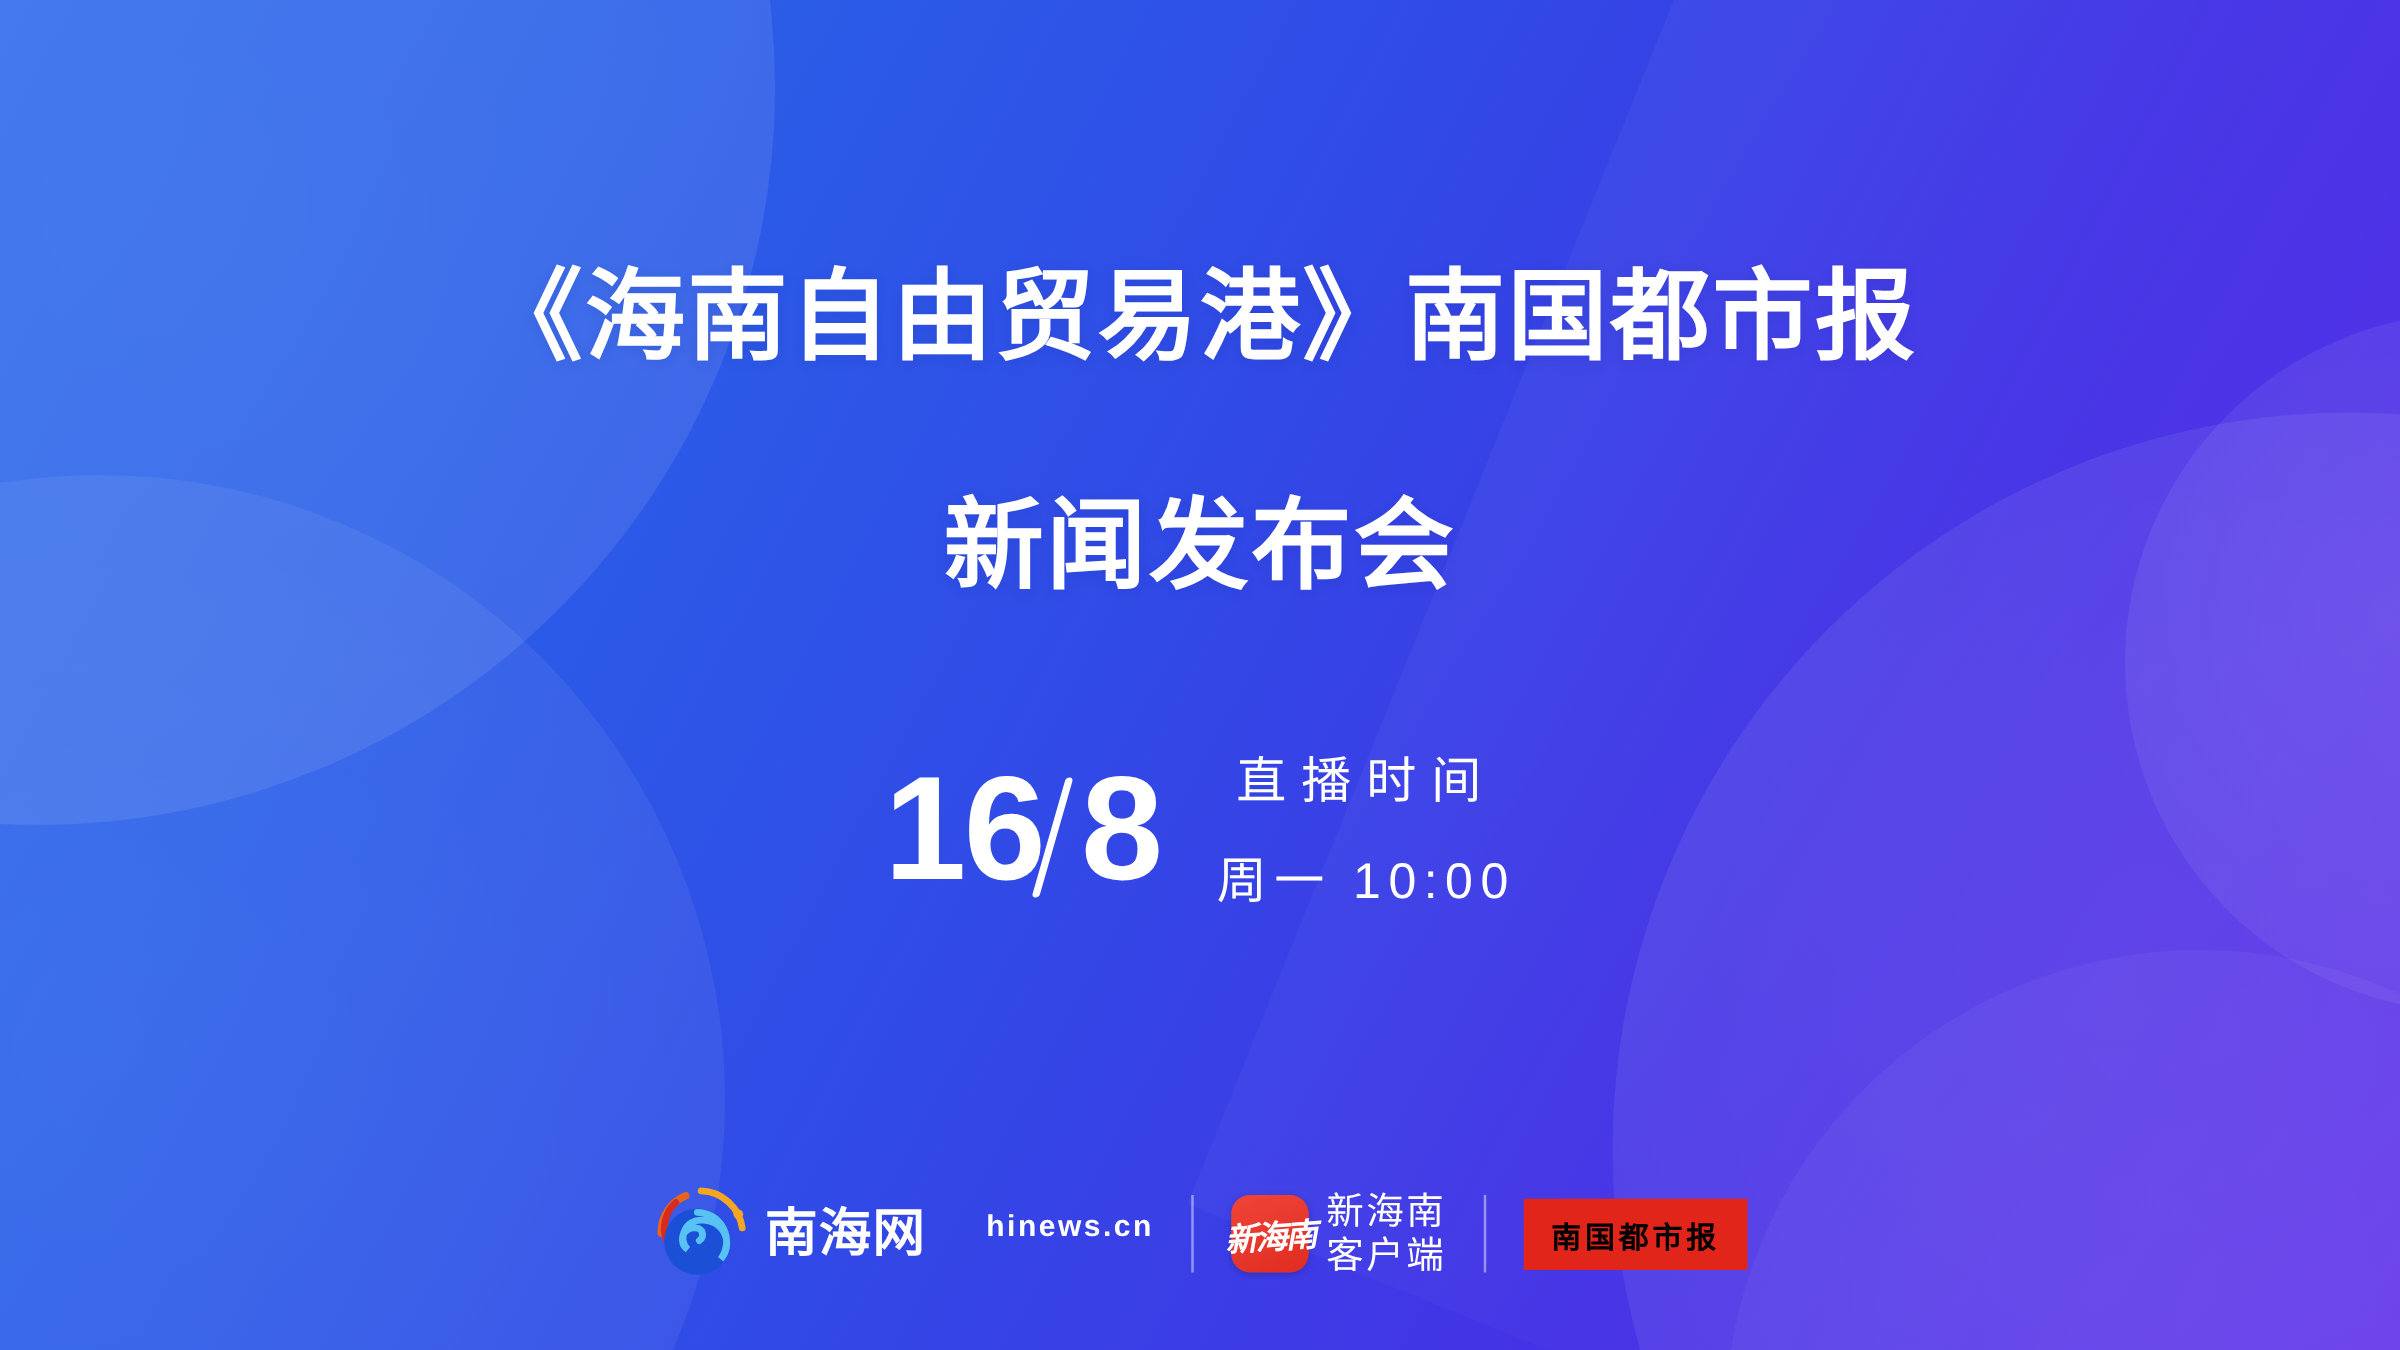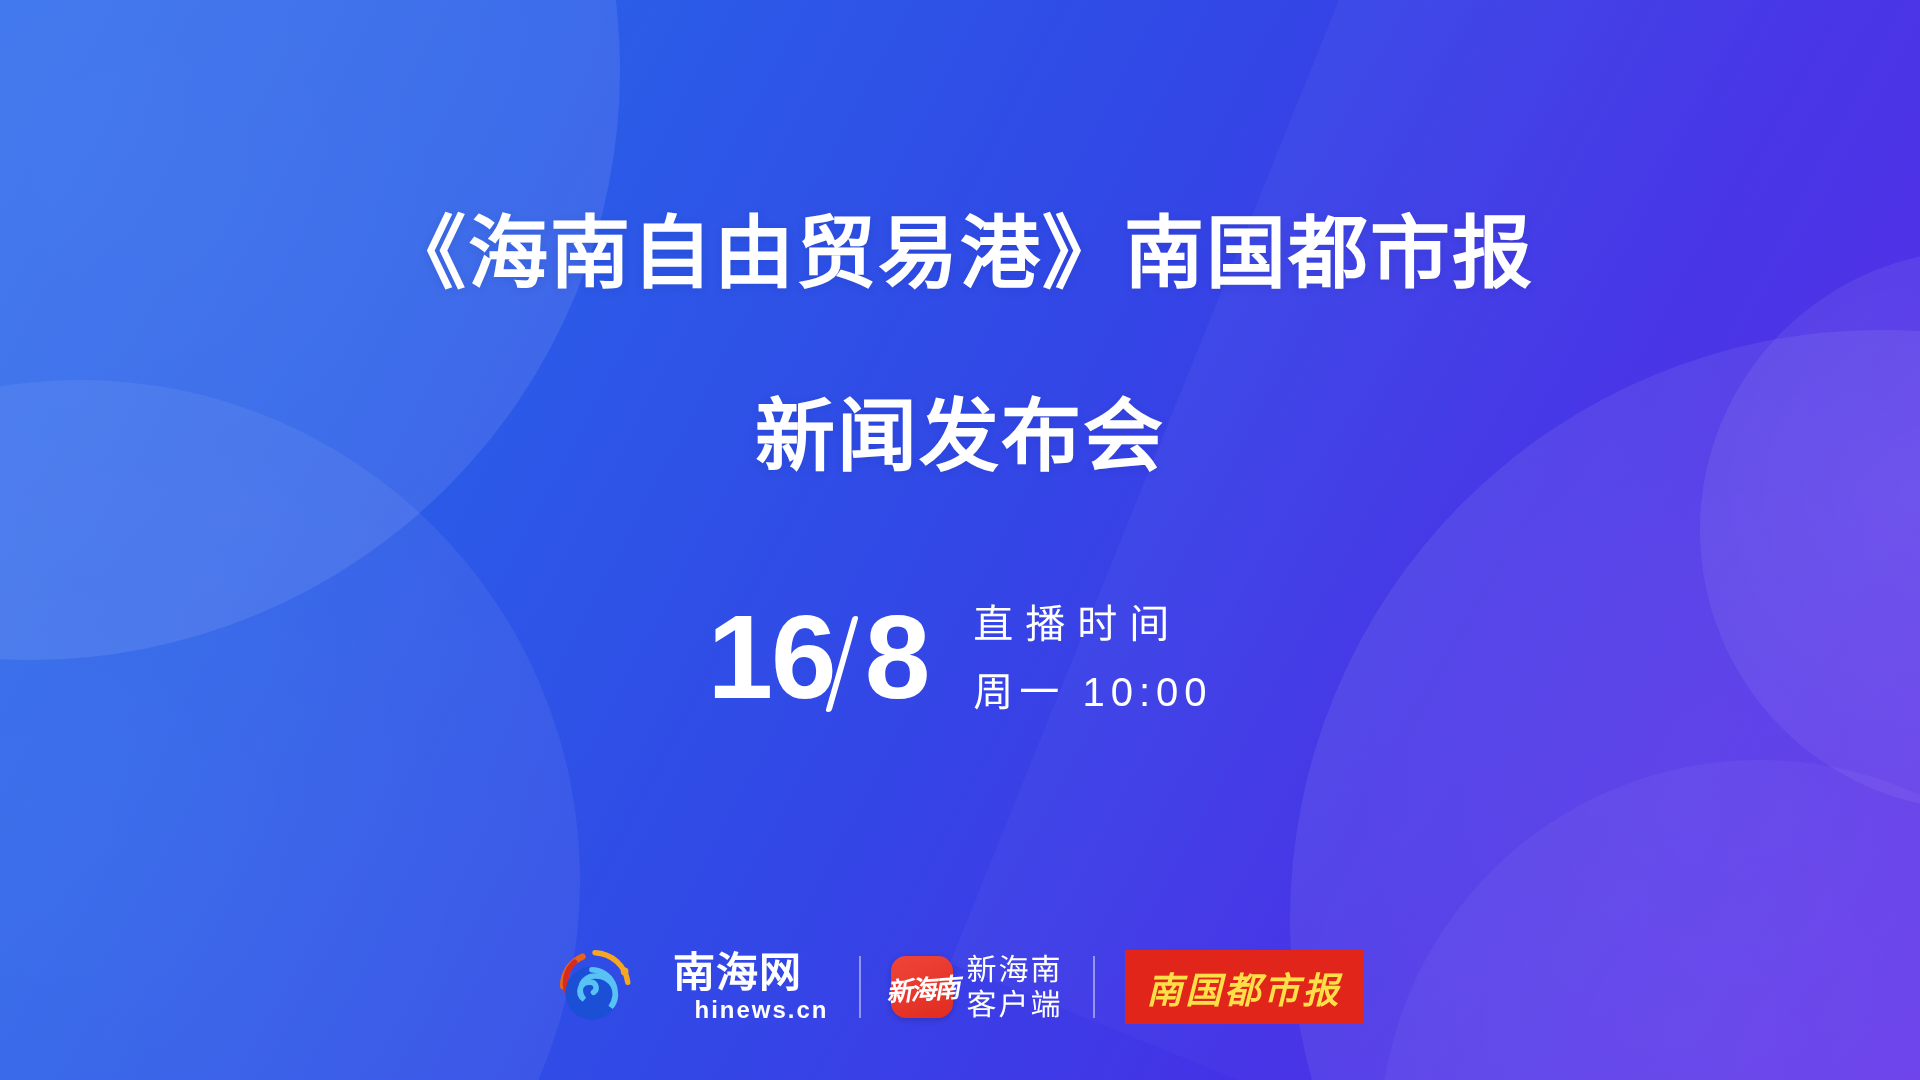--- a/index.html
+++ b/index.html
@@ -94,22 +94,22 @@
     display:inline-block;
     width:6px; height:96px;
     background:#ffffff;
     border-radius:3px;
   }
   .date-day{
     font-size:118px; font-weight:bold; letter-spacing:-1px; margin-left:16px;
   }
 
   .time-block{
-    display:flex; flex-direction:column; gap:10px;
-    color:#ffffff; margin-left:10px; margin-bottom:4px;
+    display:flex; flex-direction:column; gap:22px;
+    color:#ffffff; margin-left:10px; margin-bottom:4px;text-align:center;
   }
   .time-label{
     font-size:40px; letter-spacing:12px; font-weight:400;
   }
   .time-value{
     font-size:40px; letter-spacing:6px; font-weight:400;
   }
 
   
   .footer{
@@ -120,21 +120,21 @@
   }
   .logo-cell{ display:flex; align-items:center; padding:0 30px; }
   .divider{
     width:2px; height:62px;
     background:rgba(255,255,255,.45);
   }
 
   
   .hinews{ display:flex; align-items:center; gap:12px; }
   .hinews-mark{ width:78px; height:78px; flex:none; }
-  .hinews-text{ display:flex; flex-direction:column; line-height:1;text-align:center; }
+  .hinews-text{ display:flex; flex-direction:row; line-height:1;text-align:center; }
   .hinews-cn{
     color:#fff; font-weight:bold; font-size:42px; letter-spacing:1px;
   }
   .hinews-en{
     color:#fff; font-size:24px; letter-spacing:2px; margin-top:4px; font-weight:bold;margin-left:48px;
   }
 
   
   .xhn{ display:flex; align-items:center; gap:14px; }
   .xhn-icon{
@@ -154,23 +154,23 @@
   .xhn-text{ display:flex; flex-direction:column; line-height:1.18; }
   .xhn-text span{ color:#fff; font-size:30px; font-weight:500; letter-spacing:2px; }
 
   
   .ngd{
     background:#e1251b;
     padding:11px 22px;
     display:flex; align-items:center; justify-content:center;
   }
   .ngd-text{
-    color:#fde047; font-size:36px; font-weight:bold;
+    color:#000000; font-size:24px; font-weight:bold;
     font-family:"Liberation Serif","DejaVu Serif",serif;
-    font-style:italic; letter-spacing:3px; white-space:nowrap;
+    letter-spacing:3px; white-space:nowrap;
   }
 </style>
 </head>
 <body>
 
 <div class="poster">
 
   <div class="blob blob-tl"></div>
   <div class="blob blob-left-mid"></div>
   <div class="blob blob-right-big"></div>

